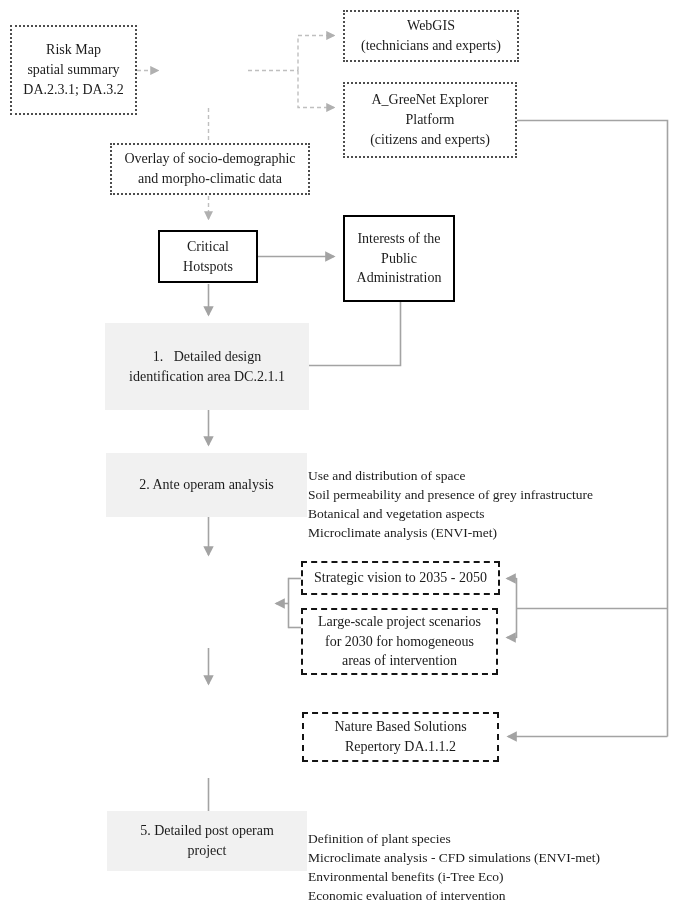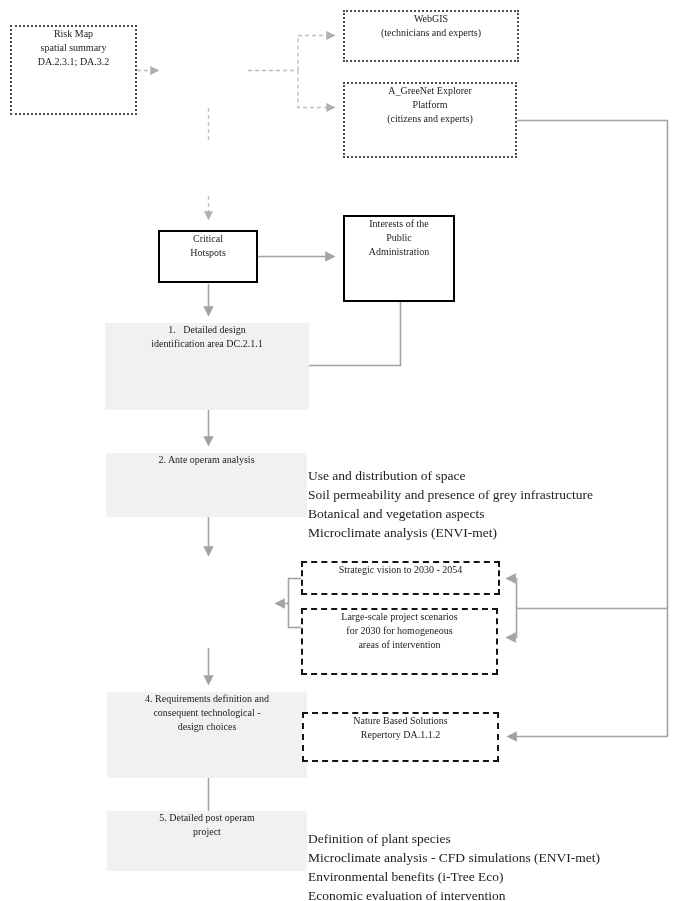--- a/index.html
+++ b/index.html
@@ -13,22 +13,22 @@
   html,body{margin:0;padding:0;background:#ffffff;}
   #stage{
     position:relative;width:678px;height:901px;background:#ffffff;
     font-family:"Liberation Serif","DejaVu Serif",serif;
     color:var(--text);
     overflow:hidden;
   }
   #wires{position:absolute;left:0;top:0;width:678px;height:901px;z-index:0;}
   .box{
     position:absolute;box-sizing:border-box;z-index:1;
-    display:flex;align-items:flex-start;justify-content:center;
-    text-align:center;font-size:10px;line-height:1.42;
+    display:flex;align-items:center;justify-content:center;
+    text-align:center;font-size:14px;line-height:1.42;
     white-space:pre-wrap;background:#ffffff;
   }
   .b-dot{border:2px dotted var(--border-dot);}
   .b-solid{border:2px solid var(--border-dark);}
   .b-dash{border:2px dashed #141414;}
   .b-gray{background:var(--box-fill);border:none;margin-left:37px;}
   .list{
     position:absolute;z-index:1;font-size:13.5px;line-height:19px;
     text-align:left;white-space:nowrap;margin-top:22px;
   }
@@ -93,20 +93,24 @@
     <span>WebGIS
 (technicians and experts)</span>
   </div>
 
   <div class="box b-dot" style="left:343px;top:82px;width:174px;height:76px">
     <span>A_GreeNet Explorer
 Platform
 (citizens and experts)</span>
   </div>
 
+  <div class="box b-dot" style="left:110px;top:143px;width:200px;height:52px">
+    <span>Overlay of socio-demographic
+and morpho-climatic data</span>
+  </div>
 
   <div class="box b-solid" style="left:158px;top:230px;width:100px;height:53px">
     <span>Critical
 Hotspots</span>
   </div>
 
   <div class="box b-solid" style="left:343px;top:215px;width:112px;height:87px">
     <span>Interests of the
 Public
 Administration</span>
@@ -115,33 +119,28 @@
   <div class="box b-gray" style="left:68px;top:323px;width:204px;height:87px">
     <span>1.   Detailed design
 identification area DC.2.1.1</span>
   </div>
 
   <div class="box b-gray" style="left:69px;top:453px;width:201px;height:64px">
     <span>2. Ante operam analysis</span>
   </div>
 
 
-  <div class="box b-gray" style="left:70px;top:692px;width:200px;height:86px">
-    <span>4. Requirements definition and
-consequent technological -
-design choices</span>
-  </div>
 
   <div class="box b-gray" style="left:70px;top:811px;width:200px;height:60px">
     <span>5. Detailed post operam
 project</span>
   </div>
 
   <div class="box b-dash" style="left:301px;top:561px;width:199px;height:34px">
-    <span>Strategic vision to 2030 - 2054</span>
+    <span>Strategic vision to 2035 - 2050</span>
   </div>
 
   <div class="box b-dash" style="left:301px;top:608px;width:197px;height:67px">
     <span>Large-scale project scenarios
 for 2030 for homogeneous
 areas of intervention</span>
   </div>
 
   <div class="box b-dash" style="left:302px;top:712px;width:197px;height:50px">
     <span>Nature Based Solutions

